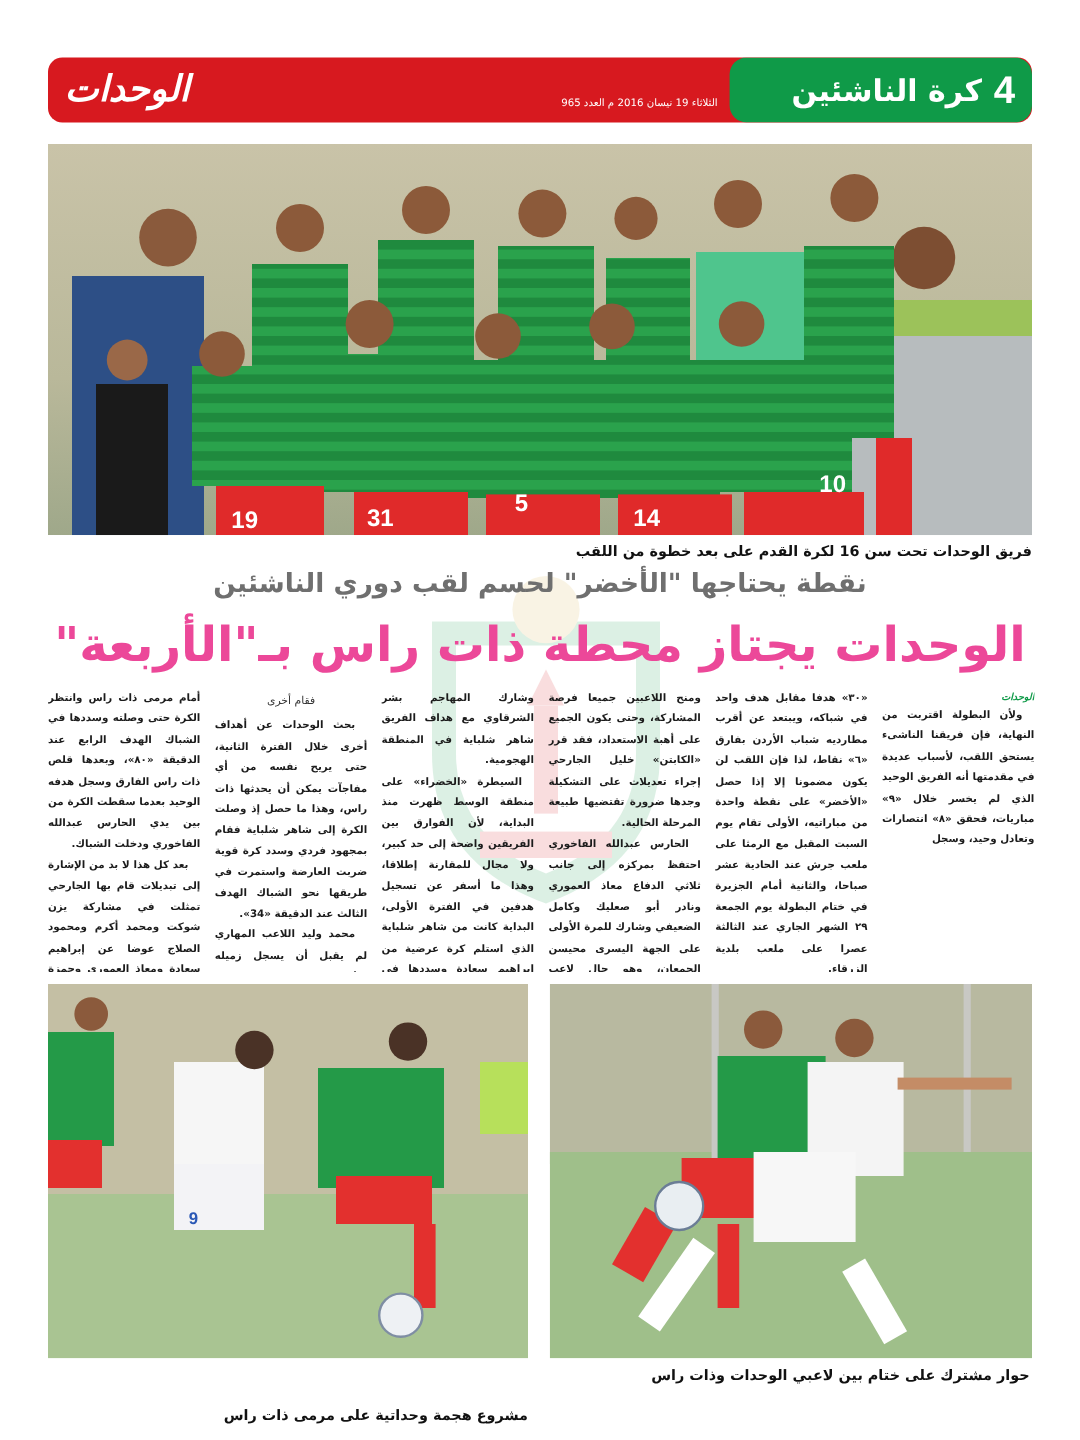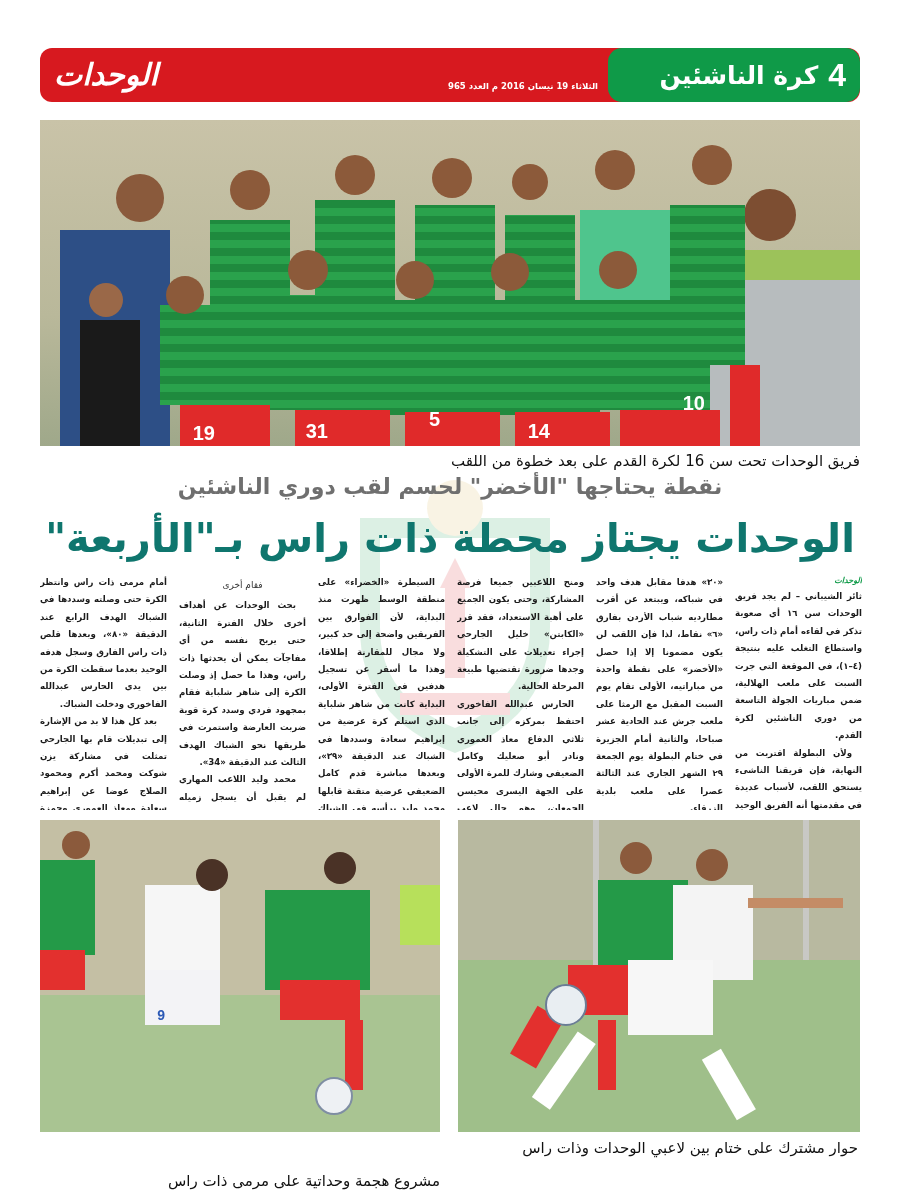--- a/index.html
+++ b/index.html
@@ -19,49 +19,49 @@
   }
   .page-num { font-family: "Liberation Sans", sans-serif; font-weight: 700; font-size: 32px; line-height: 1; }
   .section-title { font-family: "DejaVu Sans", sans-serif; font-weight: 700; font-size: 25px; line-height: 1; }
   .brand {
     position: absolute; left: 14px; top: 6px; color: #fff;
     font-family: "DejaVu Sans", sans-serif; font-weight: 700; font-style: italic;
     font-size: 30px; line-height: 42px; letter-spacing: -1px;
   }
   .issue-line {
     position: absolute; right: 262px; top: 33px; color: #fff;
-    font-size: 8.5px; white-space: nowrap; font-weight: bold;
+    font-size: 8.5px; white-space: nowrap;
   }
 
   
   .photo { position: absolute; overflow: hidden; }
   .photo svg { width: 100%; height: 100%; display: block; }
   .main-photo { left: 40px; top: 120px; width: 820px; height: 326px; }
   .photo-left { left: 40px; top: 820px; width: 400px; height: 312px; }
   .photo-right { left: 458px; top: 820px; width: 402px; height: 312px; }
 
   .caption {
-    position: absolute; font-size: 15px; color: #111; white-space: nowrap; font-weight: 400;
+    position: absolute; font-size: 12px; color: #111; white-space: nowrap; font-weight: 700;
   }
   .cap-main { right: 40px; top: 452px; direction: rtl; text-align: right; left: auto; }
   .cap-left { right: 460px; top: 1139px; margin-top: 33px; }
   .cap-right { right: 42px; top: 1139px; }
   
 
   
   .watermark {
     position: absolute; left: 340px; top: 478px; width: 230px; height: 280px; opacity: 0.14; pointer-events: none;
   }
   .kicker {
     position: absolute; left: 40px; width: 820px; top: 474px; text-align: center;
     font-family: "DejaVu Sans", sans-serif; font-weight: 700; font-size: 22px; color: #6f6f6f; letter-spacing: -0.3px;
   }
   .headline {
     position: absolute; left: 40px; width: 820px; top: 512px; text-align: center;
-    font-family: "DejaVu Sans", sans-serif; font-weight: 700; font-size: 40px; color: #0f766e; letter-spacing: -1px;
+    font-family: "DejaVu Sans", sans-serif; font-weight: 700; font-size: 40px; color: #ec4899; letter-spacing: -1px;
     line-height: 52px;
   }
 
   
   .columns {
     position: absolute; left: 40px; top: 574px; width: 822px; height: 236px;
     display: grid; grid-template-columns: repeat(6, 1fr); column-gap: 12px;
     direction: rtl;
   }
   .col { font-size: 8.6px; line-height: 17.4px; text-align: justify; text-align-last: right; color: #1b1b1b; font-weight: 700; overflow: hidden; }
@@ -164,32 +164,32 @@
   <path d="M100 110 L130 110 L115 80 Z" fill="#d7191f"></path>
   <rect x="60" y="215" width="110" height="22" fill="#d7191f"></rect>
 </svg>
 
 <h2 class="kicker">نقطة يحتاجها "الأخضر" لحسم لقب دوري الناشئين</h2>
 <h1 class="headline">الوحدات يجتاز محطة ذات راس بـ"الأربعة"</h1>
 
 <div class="columns">
   <div class="col">
     <span class="byline-tag">الوحدات</span>
-    <p class="noindent">ثائر الشيباني – لم يجد فريق الوحدات سن ١٦ أي صعوبة تذكر في لقاءه أمام ذات راس، واستطاع التغلب عليه بنتيجة (٤–١)، في الموقعة التي جرت السبت على ملعب الهلالية، ضمن مباريات الجولة التاسعة من دوري الناشئين لكرة القدم.</p>
     <p>ولأن البطولة اقتربت من النهاية، فإن فريقنا الناشىء يستحق اللقب، لأسباب عديدة في مقدمتها أنه الفريق الوحيد الذي لم يخسر خلال «٩» مباريات، فحقق «٨» انتصارات وتعادل وحيد، وسجل</p>
   </div>
   <div class="col">
     <p class="noindent">«٣٠» هدفا مقابل هدف واحد في شباكه، ويبتعد عن أقرب مطارديه شباب الأردن بفارق «٦» نقاط، لذا فإن اللقب لن يكون مضمونا إلا إذا حصل «الأخضر» على نقطة واحدة من مباراتيه، الأولى تقام يوم السبت المقبل مع الرمثا على ملعب جرش عند الحادية عشر صباحا، والثانية أمام الجزيرة في ختام البطولة يوم الجمعة ٢٩ الشهر الجاري عند الثالثة عصرا على ملعب بلدية الزرقاء.</p>
 
   </div>
   <div class="col">
     <p class="noindent">ومنح اللاعبين جميعا فرصة المشاركة، وحتى يكون الجميع على أهبة الاستعداد، فقد قرر «الكابتن» خليل الجارحي إجراء تعديلات على التشكيلة وجدها ضرورة تقتضيها طبيعة المرحلة الحالية.</p>
     <p>الحارس عبدالله الفاخوري احتفظ بمركزه إلى جانب ثلاثي الدفاع معاذ العموري ونادر أبو صعليك وكامل الضعيفي وشارك للمرة الأولى على الجهة اليسرى محيسن الجمعان، وهو حال لاعب الوسط أحمد مغامس الذي لعب إلى جوار إبراهيم سعادة وانضم إليهم محمد وليد وحمزة مرضي،</p>
   </div>
   <div class="col">
+    <p class="noindent">وشارك المهاجم بشر الشرقاوي مع هداف الفريق شاهر شلباية في المنطقة الهجومية.</p>
     <p>السيطرة «الخضراء» على منطقة الوسط ظهرت منذ البداية، لأن الفوارق بين الفريقين واضحة إلى حد كبير، ولا مجال للمقارنة إطلاقا، وهذا ما أسفر عن تسجيل هدفين في الفترة الأولى، البداية كانت من شاهر شلباية الذي استلم كرة عرضية من إبراهيم سعادة وسددها في الشباك عند الدقيقة «٣٩»، وبعدها مباشرة قدم كامل الضعيفي عرضية متقنة قابلها محمد وليد برأسه في الشباك محرزا</p>
   </div>
   <div class="col">
     <p class="subhead">فقام أخرى</p>
     <p>بحث الوحدات عن أهداف أخرى خلال الفترة الثانية، حتى يريح نفسه من أي مفاجآت يمكن أن يحدثها ذات راس، وهذا ما حصل إذ وصلت الكرة إلى شاهر شلباية فقام بمجهود فردي وسدد كرة قوية ضربت العارضة واستمرت في طريقها نحو الشباك الهدف الثالث عند الدقيقة «34».</p>
     <p>محمد وليد اللاعب المهاري لم يقبل أن يسجل زميله شاهر هدفين فبحث عن مساواته فشاهد دربكة</p>
   </div>
   <div class="col">
     <p class="noindent">أمام مرمى ذات راس وانتظر الكرة حتى وصلته وسددها في الشباك الهدف الرابع عند الدقيقة «٨٠»، وبعدها قلص ذات راس الفارق وسجل هدفه الوحيد بعدما سقطت الكرة من بين يدي الحارس عبدالله الفاخوري ودخلت الشباك.</p>
     <p>بعد كل هذا لا بد من الإشارة إلى تبديلات قام بها الجارحي تمثلت في مشاركة يزن شوكت ومحمد أكرم ومحمود الصلاج عوضا عن إبراهيم سعادة ومعاذ العموري وحمزة مرضي، وكان الهدف منها إراحة بعض اللاعبين لما تبقى من مباريات.</p>

